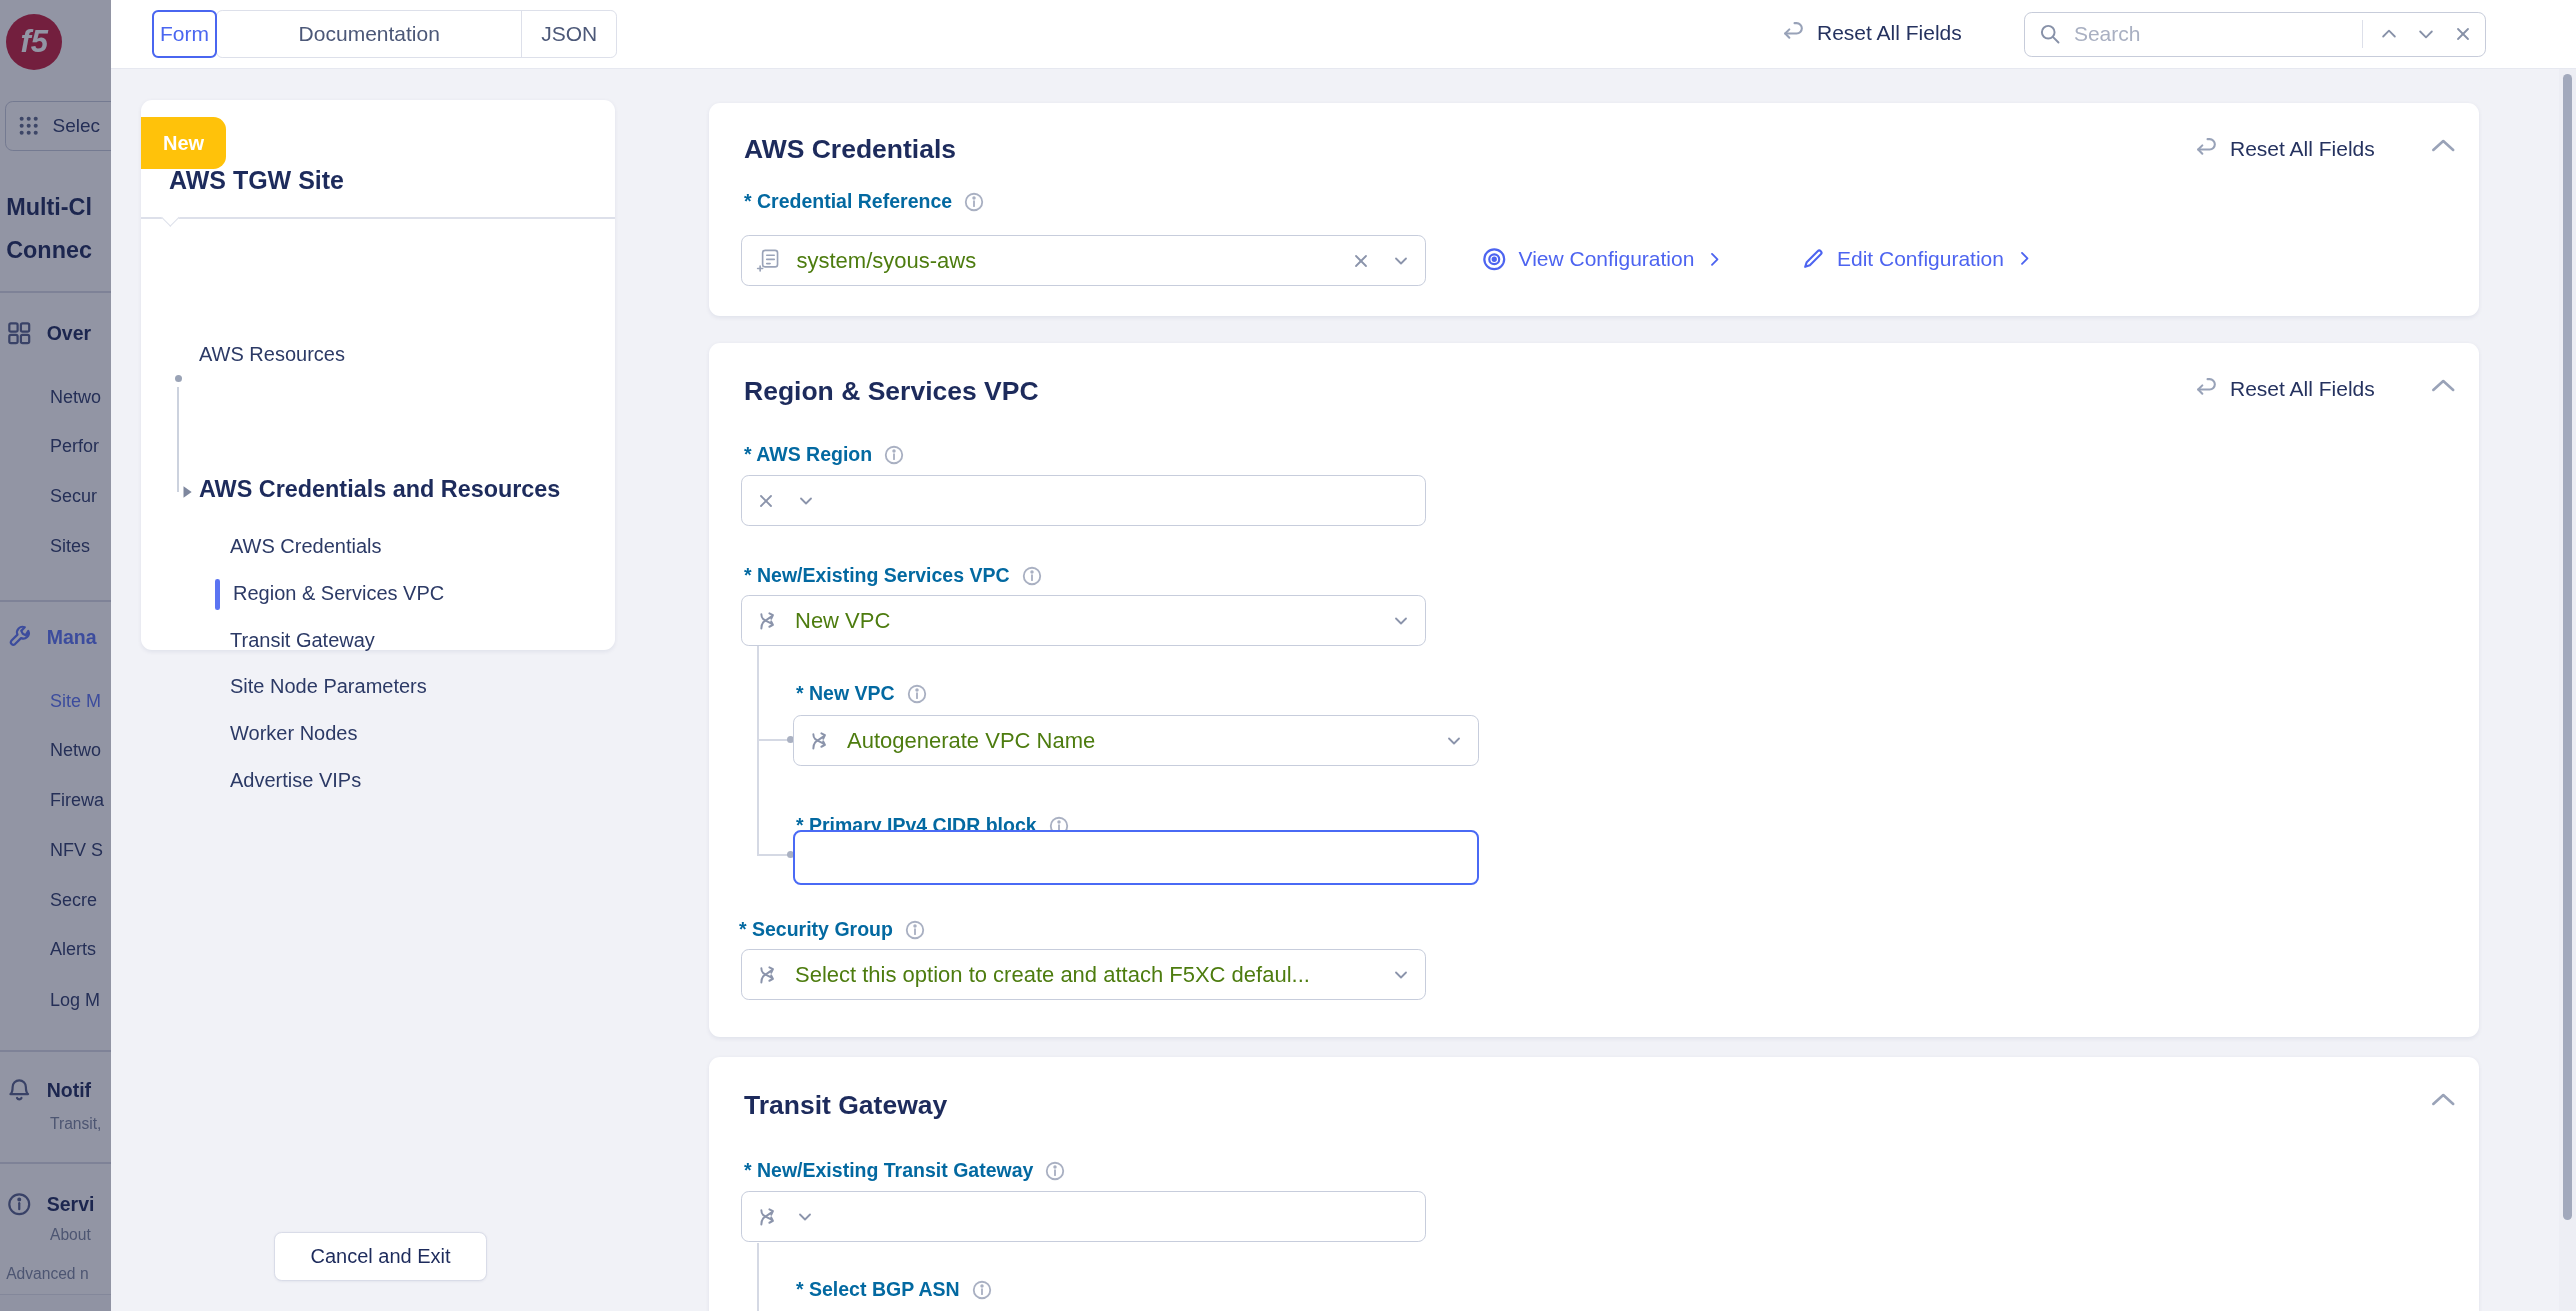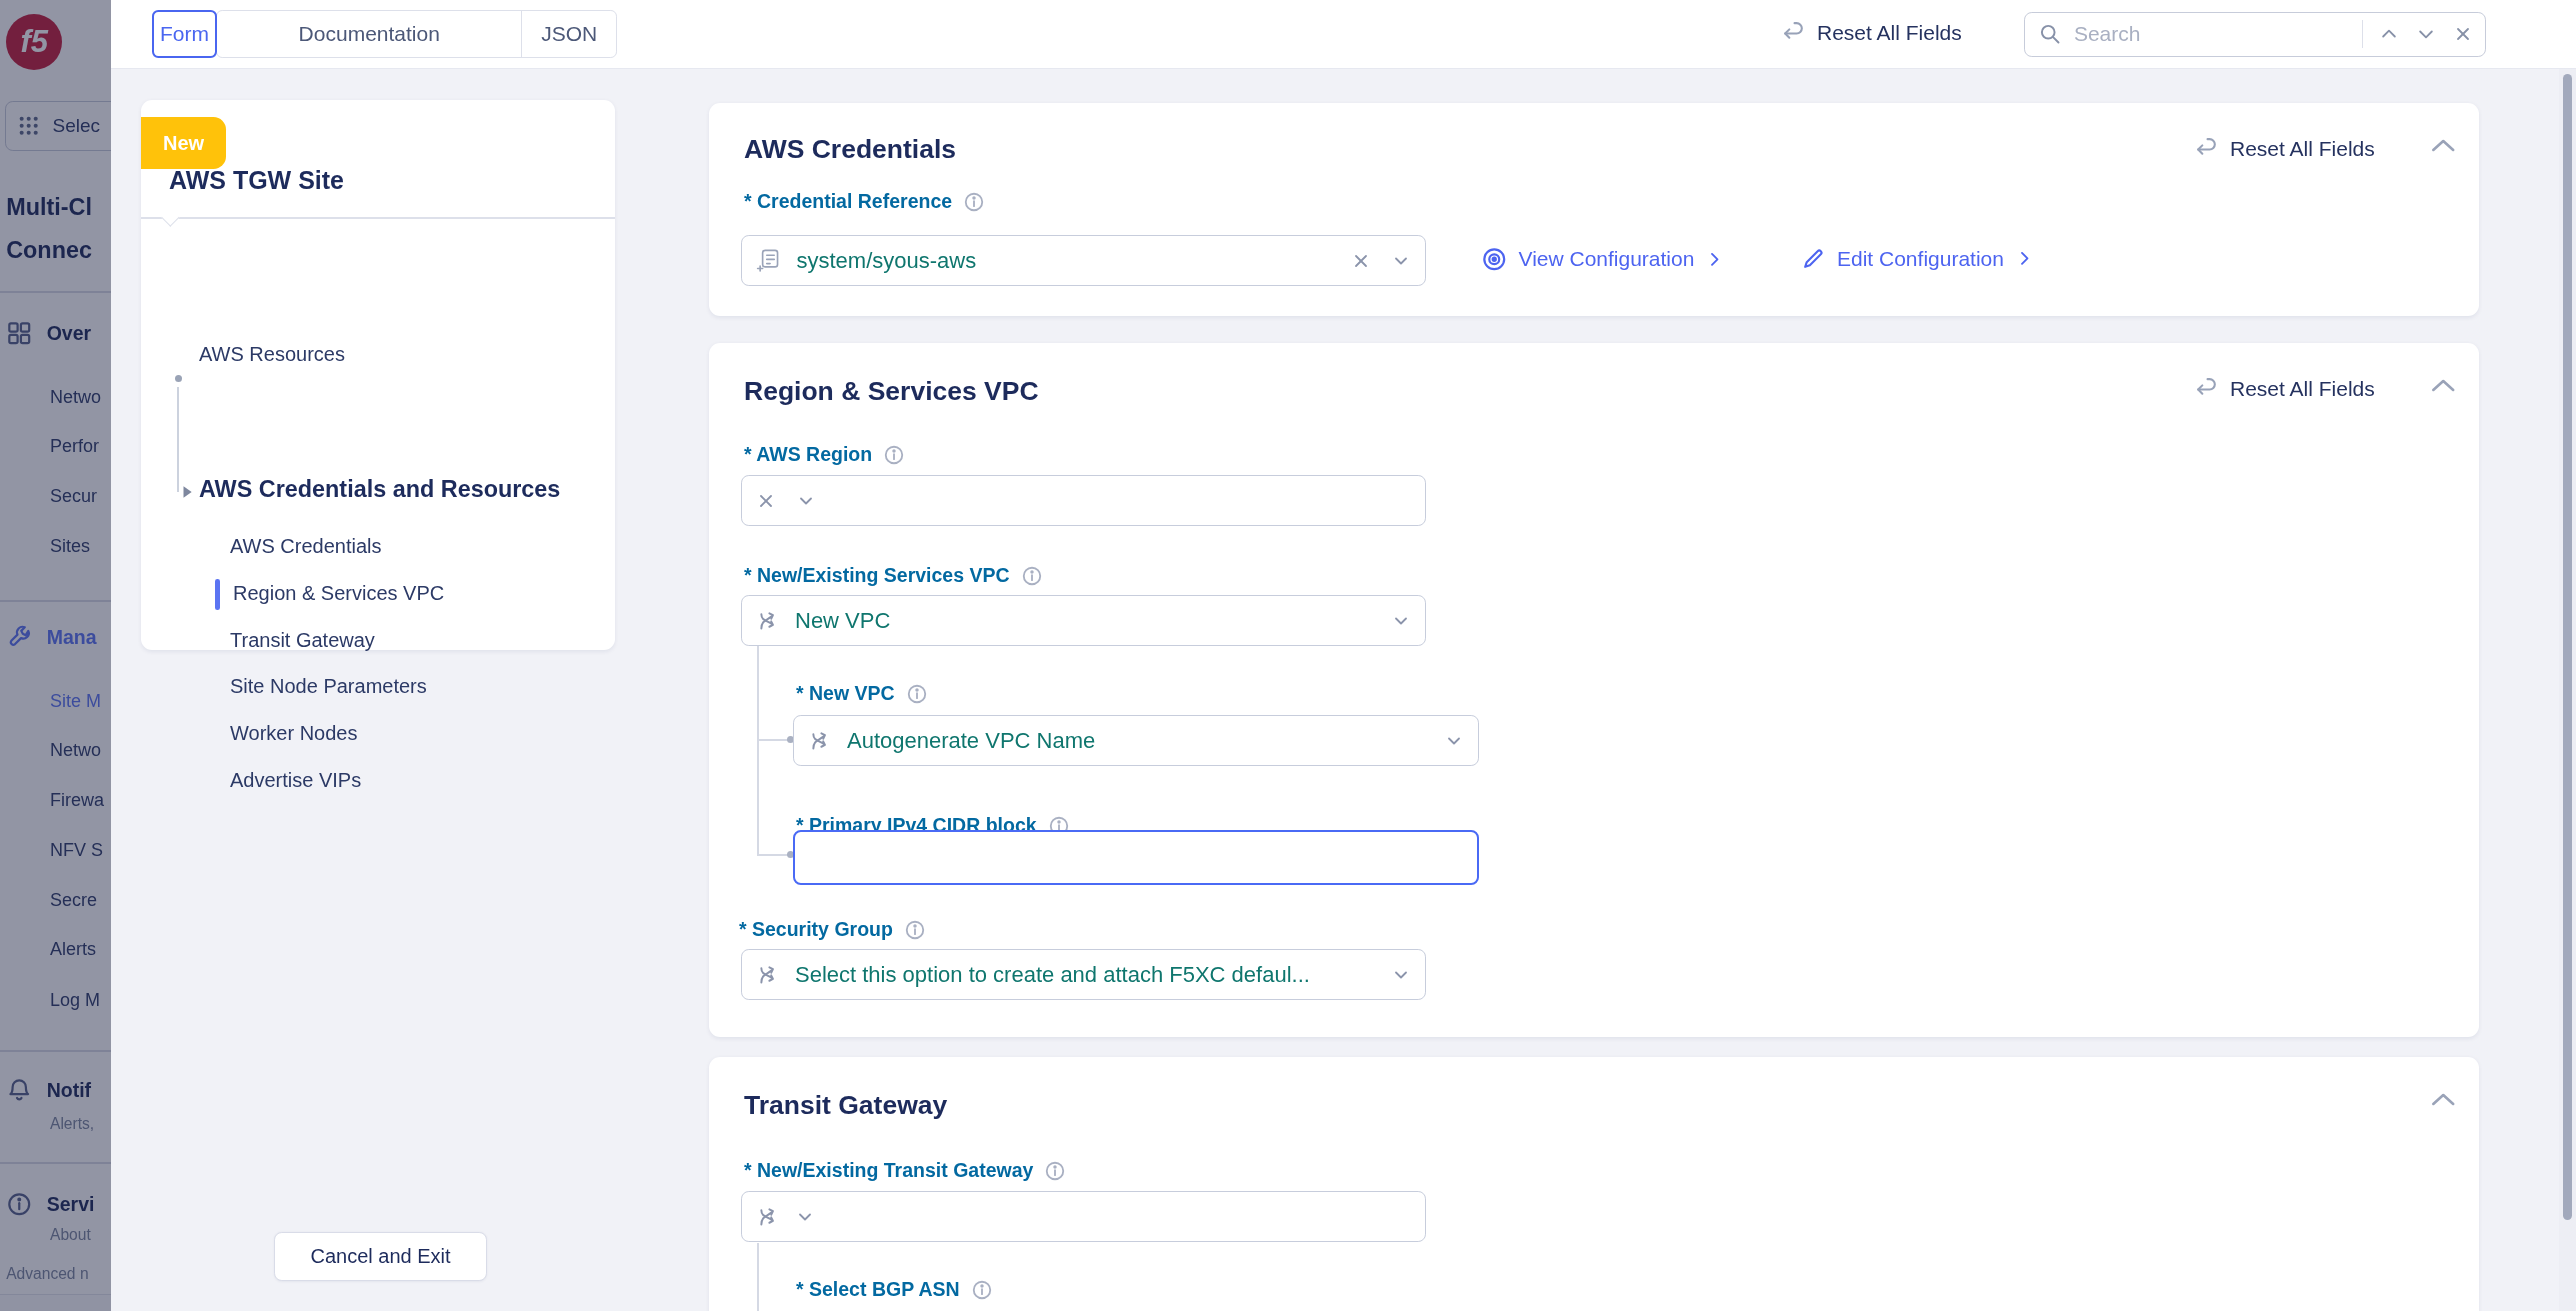--- a/index.html
+++ b/index.html
@@ -41,21 +41,21 @@
   .search-ctl{display:flex;align-items:center;gap:17px;color:#8791a8;border-left:1.6px solid #dde0ea;padding-left:15.6px;height:28px;}
 
   
   .page{position:absolute;left:111px;top:69px;width:2465px;height:1243px;}
   .card{position:absolute;left:598px;width:1770px;background:#fff;border-radius:11px;box-shadow:0 1.6px 4.7px rgba(20,30,80,0.07);}
   .card-title{position:absolute;left:35px;font-size:26.5px;font-weight:bold;color:#1d2b5c;}
   .card-reset{position:absolute;display:flex;align-items:center;gap:11px;font-size:21px;color:#25325f;cursor:pointer;}
   .collapse{position:absolute;color:#9aa3b8;}
   .field-label{position:absolute;display:flex;align-items:center;gap:11px;font-size:19.5px;font-weight:bold;color:#0369a1;}
   .selectbox{position:absolute;height:51px;border:1.6px solid #c7cddc;border-radius:7.8px;background:#fff;
-    display:flex;align-items:center;box-sizing:border-box;padding:0 14px;gap:14px;font-size:22px;color:#0f766e;}
+    display:flex;align-items:center;box-sizing:border-box;padding:0 14px;gap:14px;font-size:22px;color:#4d7c0f;}
   .selectbox .grow{flex:1;}
   .sel-ctl{color:#8b94ab;display:flex;align-items:center;gap:20px;}
   .input-focus{position:absolute;height:55px;border:2.3px solid #4a6af5;border-radius:7.8px;background:#fff;box-sizing:border-box;}
   .cfg-link{position:absolute;display:flex;align-items:center;gap:11px;font-size:21px;color:#4d64f0;cursor:pointer;}
   .tree-vline{position:absolute;width:1.6px;background:#d5d9e4;}
   .tree-hline{position:absolute;height:1.6px;background:#d5d9e4;}
   .tree-dot{position:absolute;width:7px;height:7px;border-radius:50%;background:#aab1c2;}
 
   
   .navcard{position:absolute;left:30px;top:31px;width:474px;height:550px;background:#fff;border-radius:11px;box-shadow:0 1.6px 4.7px rgba(20,30,80,0.07);}
@@ -153,21 +153,21 @@
 
       <div class="side-header nowrap" style="top:1077px;">
         <span>
           <svg width="26.5" height="26.5" viewBox="0 0 24 24" fill="none" stroke="#55608a" stroke-width="2" stroke-linecap="round" stroke-linejoin="round">
             <path d="M18 9a6 6 0 1 0-12 0c0 5-2 6.5-2 6.5h16S18 14 18 9z"></path>
             <path d="M10 19a2.2 2.2 0 0 0 4 0"></path>
           </svg>
         </span>
         <span>Notif</span>
       </div>
-      <div class="side-sub side-note nowrap" style="top:1115px;">Alerts,</div>
+      <div class="side-sub side-note nowrap" style="top:1115px;">Transit,</div>
 
       <div class="side-div" style="top:1162px;"></div>
 
       <div class="side-header nowrap" style="top:1191px;">
         <span>
           <svg width="26.5" height="26.5" viewBox="0 0 24 24" fill="none" stroke="#55608a" stroke-width="2" stroke-linecap="round">
             <circle cx="12" cy="12" r="9"></circle>
               <line x1="12" y1="11" x2="12" y2="16.5"></line>
               <circle cx="12" cy="7.6" r="0.8" fill="#55608a"></circle>
           </svg>

